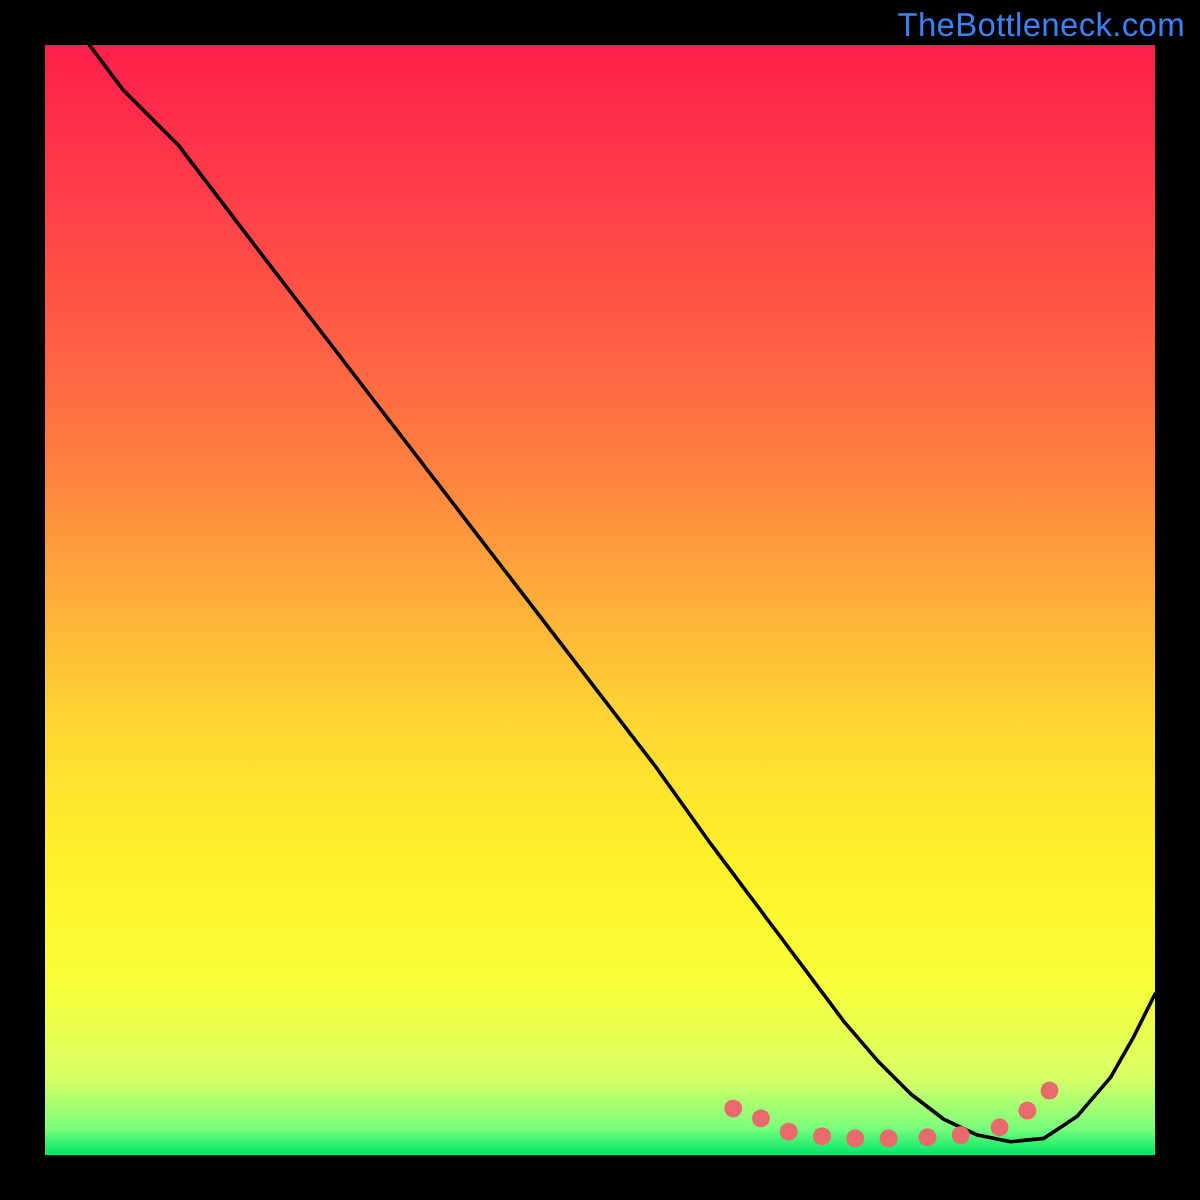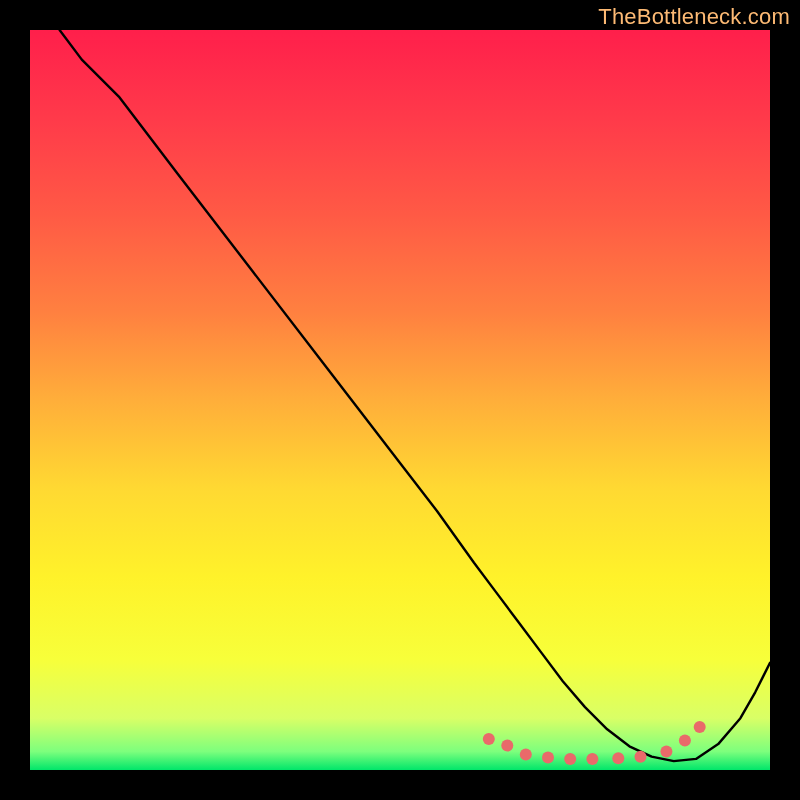--- a/index.html
+++ b/index.html
@@ -20,21 +20,21 @@
     position: absolute;
     left: 30px;
     top: 30px;
     width: 740px;
     height: 740px;
   }
   .watermark {
     position: absolute;
     top: 4px;
     right: 10px;
-    color: #fdba74;
+    color: #3b82f6;
     font-size: 22px;
     font-weight: 500;
     letter-spacing: 0.2px;
   }
 </style>
 </head>
 <body>
 
 <div class="stage">
   <div class="watermark">TheBottleneck.com</div>

